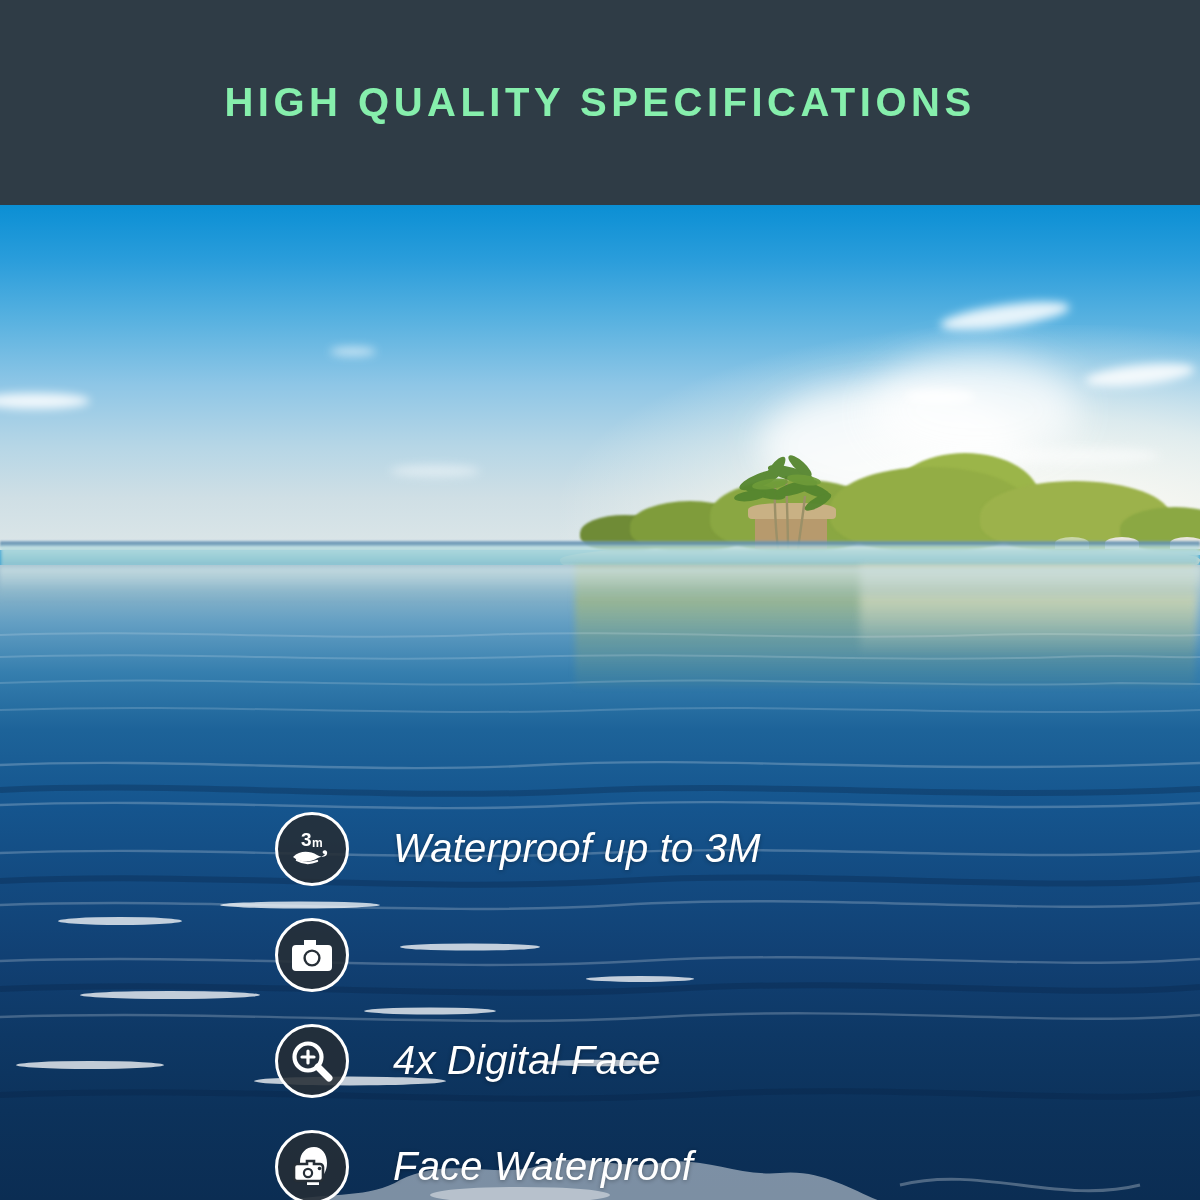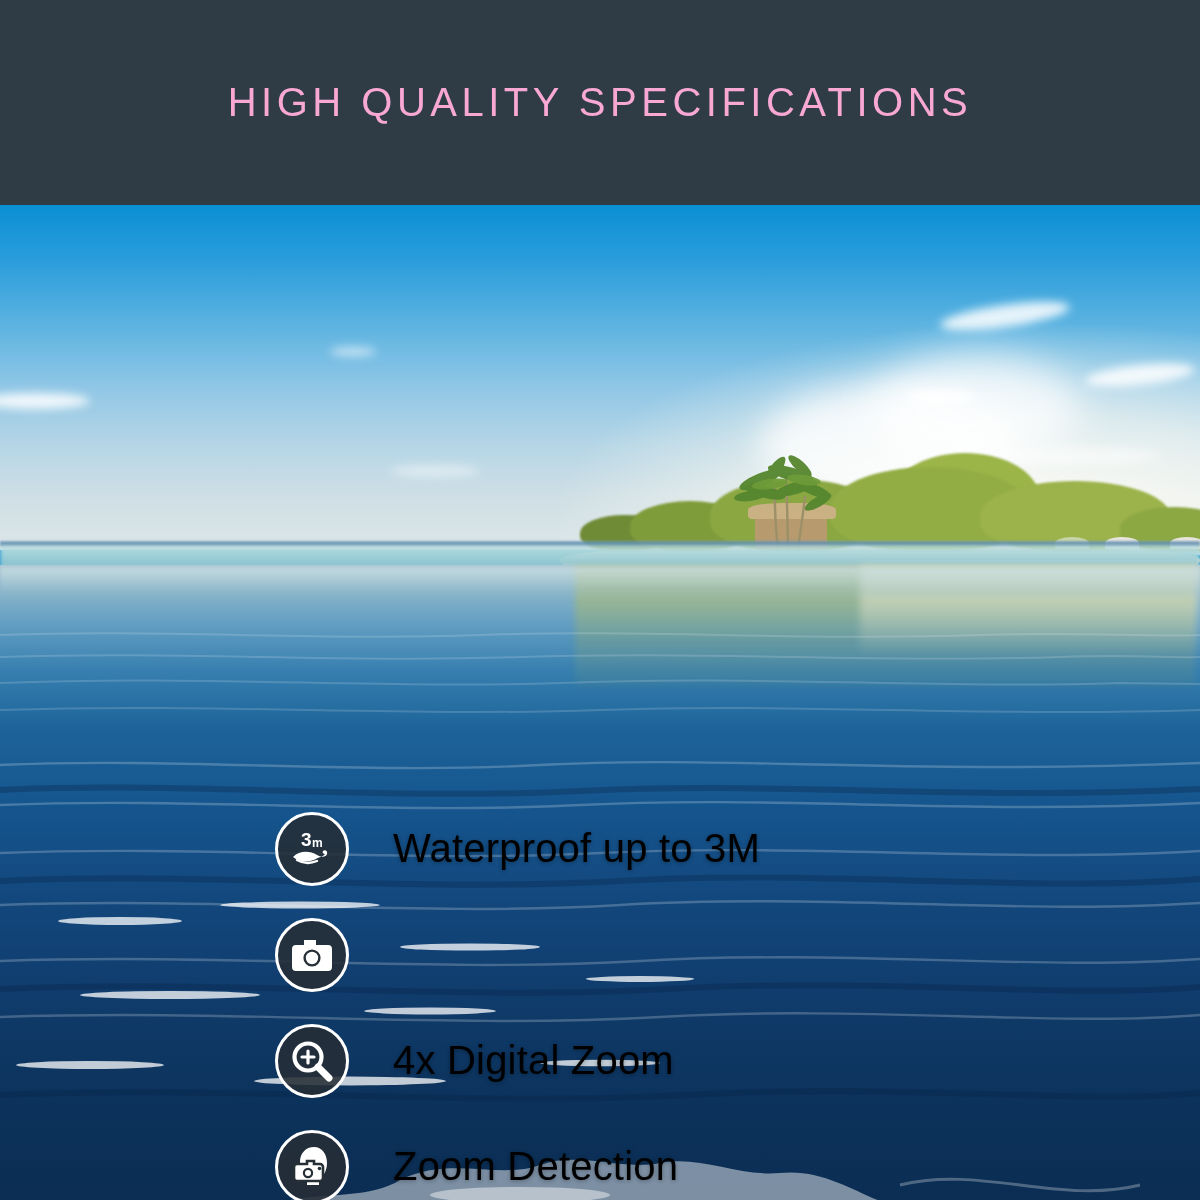--- a/index.html
+++ b/index.html
@@ -9,21 +9,21 @@
     background:#ffffff; overflow:hidden;
   }
   .page { position:relative; width:1200px; height:1200px; overflow:hidden; }
 
   
   .header {
     position:absolute; left:0; top:0; width:1200px; height:205px;
     background:#2f3c46; display:flex; align-items:center; justify-content:center;
   }
   .header-title {
-    color:#f9a8d4; font-size:40px; font-weight:normal;
+    color:#86efac; font-size:40px; font-weight:bold;
     letter-spacing:4.5px; text-align:left; white-space:nowrap;
   }
 
   
   .photo {
     position:absolute; left:0; top:205px; width:1200px; height:995px;
     overflow:hidden; background:#0b8ed3;
   }
 
   
@@ -132,23 +132,24 @@
   }
   .feature-icon {
     width:74px; height:74px; flex:0 0 74px;
     border-radius:50%;
     background:rgba(38,46,54,.88);
     border:3px solid #ffffff;
     display:flex; align-items:center; justify-content:center;
     position:relative;
   }
   .feature-label {
-    margin-left:44px; color:#000000; font-size:40px; font-weight:500;
+    margin-left:44px; color:#ffffff; font-size:40px; font-weight:500;
     letter-spacing:.2px; white-space:nowrap;
     text-shadow:0 1px 4px rgba(0,0,0,.32);
+    font-style:italic;
   }
 </style>
 </head>
 <body>
 
 <div class="page">
 
   <div class="header">
     <div class="header-title">HIGH QUALITY SPECIFICATIONS</div>
   </div>
@@ -298,33 +299,33 @@
       </div>
 
       <div class="feature-row">
         <div class="feature-icon">
           <svg width="46" height="46" viewBox="0 0 46 46">
             <circle cx="19" cy="19" r="13.5" fill="none" stroke="#ffffff" stroke-width="4.2"></circle>
             <path d="M19,13 v12 M13,19 h12" stroke="#ffffff" stroke-width="3.2" stroke-linecap="round"></path>
             <path d="M29,29 L40,40" stroke="#ffffff" stroke-width="7" stroke-linecap="round"></path>
           </svg>
         </div>
-        <div class="feature-label">4x Digital Zoom</div>
+        <div class="feature-label">4x Digital Face</div>
       </div>
 
       <div class="feature-row">
         <div class="feature-icon">
           <svg width="48" height="46" viewBox="0 0 48 46">
             <path d="M26,3 C34,3 39,10 39,19 C39,27 35,33 31,35 L31,41 L19,41 L19,31
                      C14,29 12,24 12,18 C12,9 18,3 26,3 Z" fill="#ffffff"></path>
             <path d="M9,20 h10 v-3 h7 v3 h6 a3,3 0 0 1 3,3 v11 a3,3 0 0 1 -3,3 h-23
                      a3,3 0 0 1 -3,-3 v-11 a3,3 0 0 1 3,-3 z" fill="#ffffff" stroke="#262e36" stroke-width="2.6"></path>
             <circle cx="20" cy="29" r="5.2" fill="#262e36"></circle>
             <circle cx="20" cy="29" r="3" fill="#ffffff"></circle>
             <circle cx="31.5" cy="24.5" r="1.8" fill="#262e36"></circle>
           </svg>
         </div>
-        <div class="feature-label">Zoom Detection</div>
+        <div class="feature-label">Face Waterproof</div>
       </div>
 
     </div>
   </div>
 </div>
 
 </body></html>

